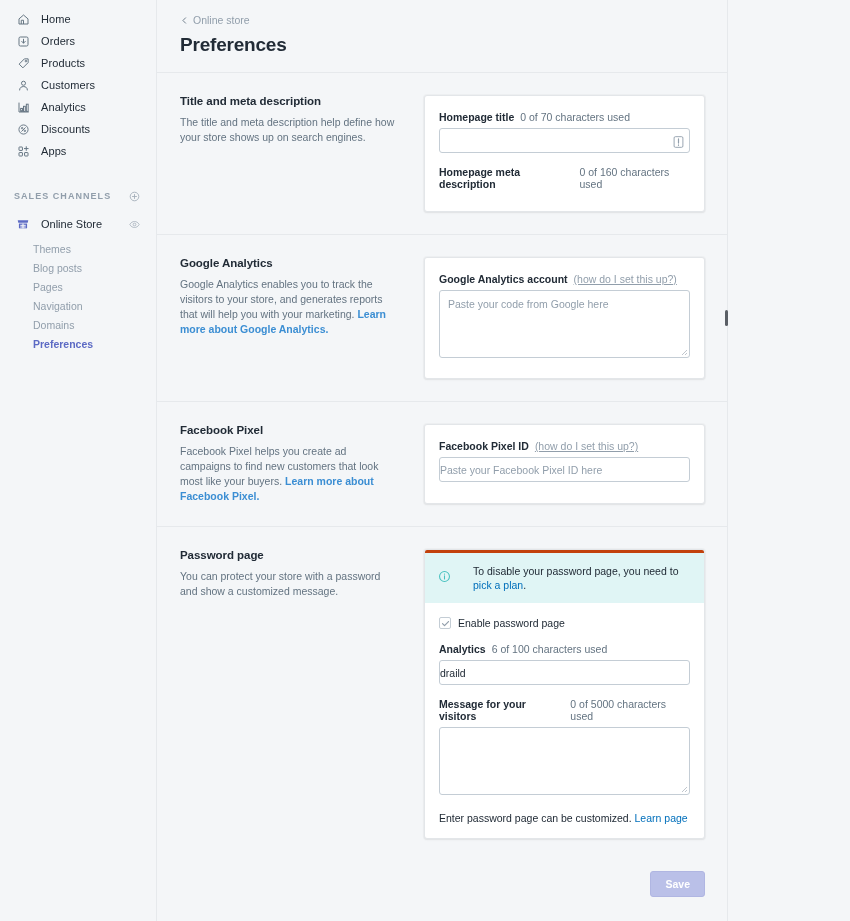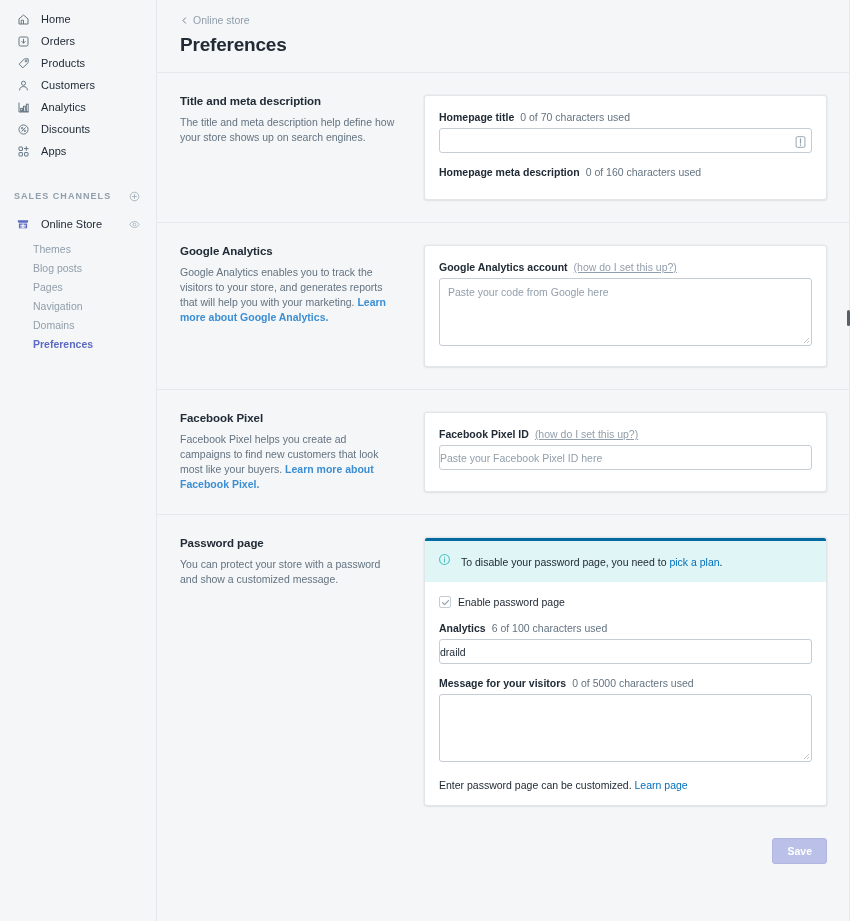--- a/index.html
+++ b/index.html
@@ -5,21 +5,21 @@
   * { box-sizing: border-box; }
   html, body {
     margin: 0; padding: 0;
     width: 850px; height: 921px;
     overflow: hidden;
     background: #f4f6f8;
     font-family: "Liberation Sans", sans-serif;
     -webkit-font-smoothing: antialiased;
   }
 
-  #app { position: relative; width: 850px; height: 921px; display: flex; }
+  #app { position: relative; width: 728px; height: 921px; display: flex; }
 
   
   #sidebar {
     width: 157px; min-width: 157px; height: 921px;
     background: #f4f6f8;
     border-right: 1px solid #e6e9ec;
     padding-top: 8px;
   }
   .nav-item {
     display: flex; align-items: center;
@@ -137,23 +137,23 @@
     resize: none; outline: none; line-height: 14px;
   }
   .ta::placeholder { color: #919eab; }
   .ta-corner {
     position:absolute; right:2px; bottom:2px; pointer-events:none;
   }
   .ta-wrap { position: relative; }
 
   
   .banner {
-    background: #e0f5f5; border-top: 3px solid #0369a1;
+    background: #e0f5f5; border-top: 3px solid #c2410c;
     padding: 11px 14px 11px 12px;
-    display: flex; align-items: center; gap: 9px;
+    display: flex; align-items: center; gap: 21px;
   }
   .banner-txt { font-size: 10.5px; color: #212b36; line-height: 14px; }
   .banner-lnk { color: #006fbb; cursor: pointer; }
 
   .pw-body { padding: 14px 14px 14px 14px; }
   .cbrow { display: flex; align-items: center; gap: 7px; margin-bottom: 14px; }
   .cbox {
     width: 12px; height: 12px; border: 1px solid #c4cdd5;
     border-radius: 2px; background: #fff;
     display: flex; align-items: center; justify-content: center;

